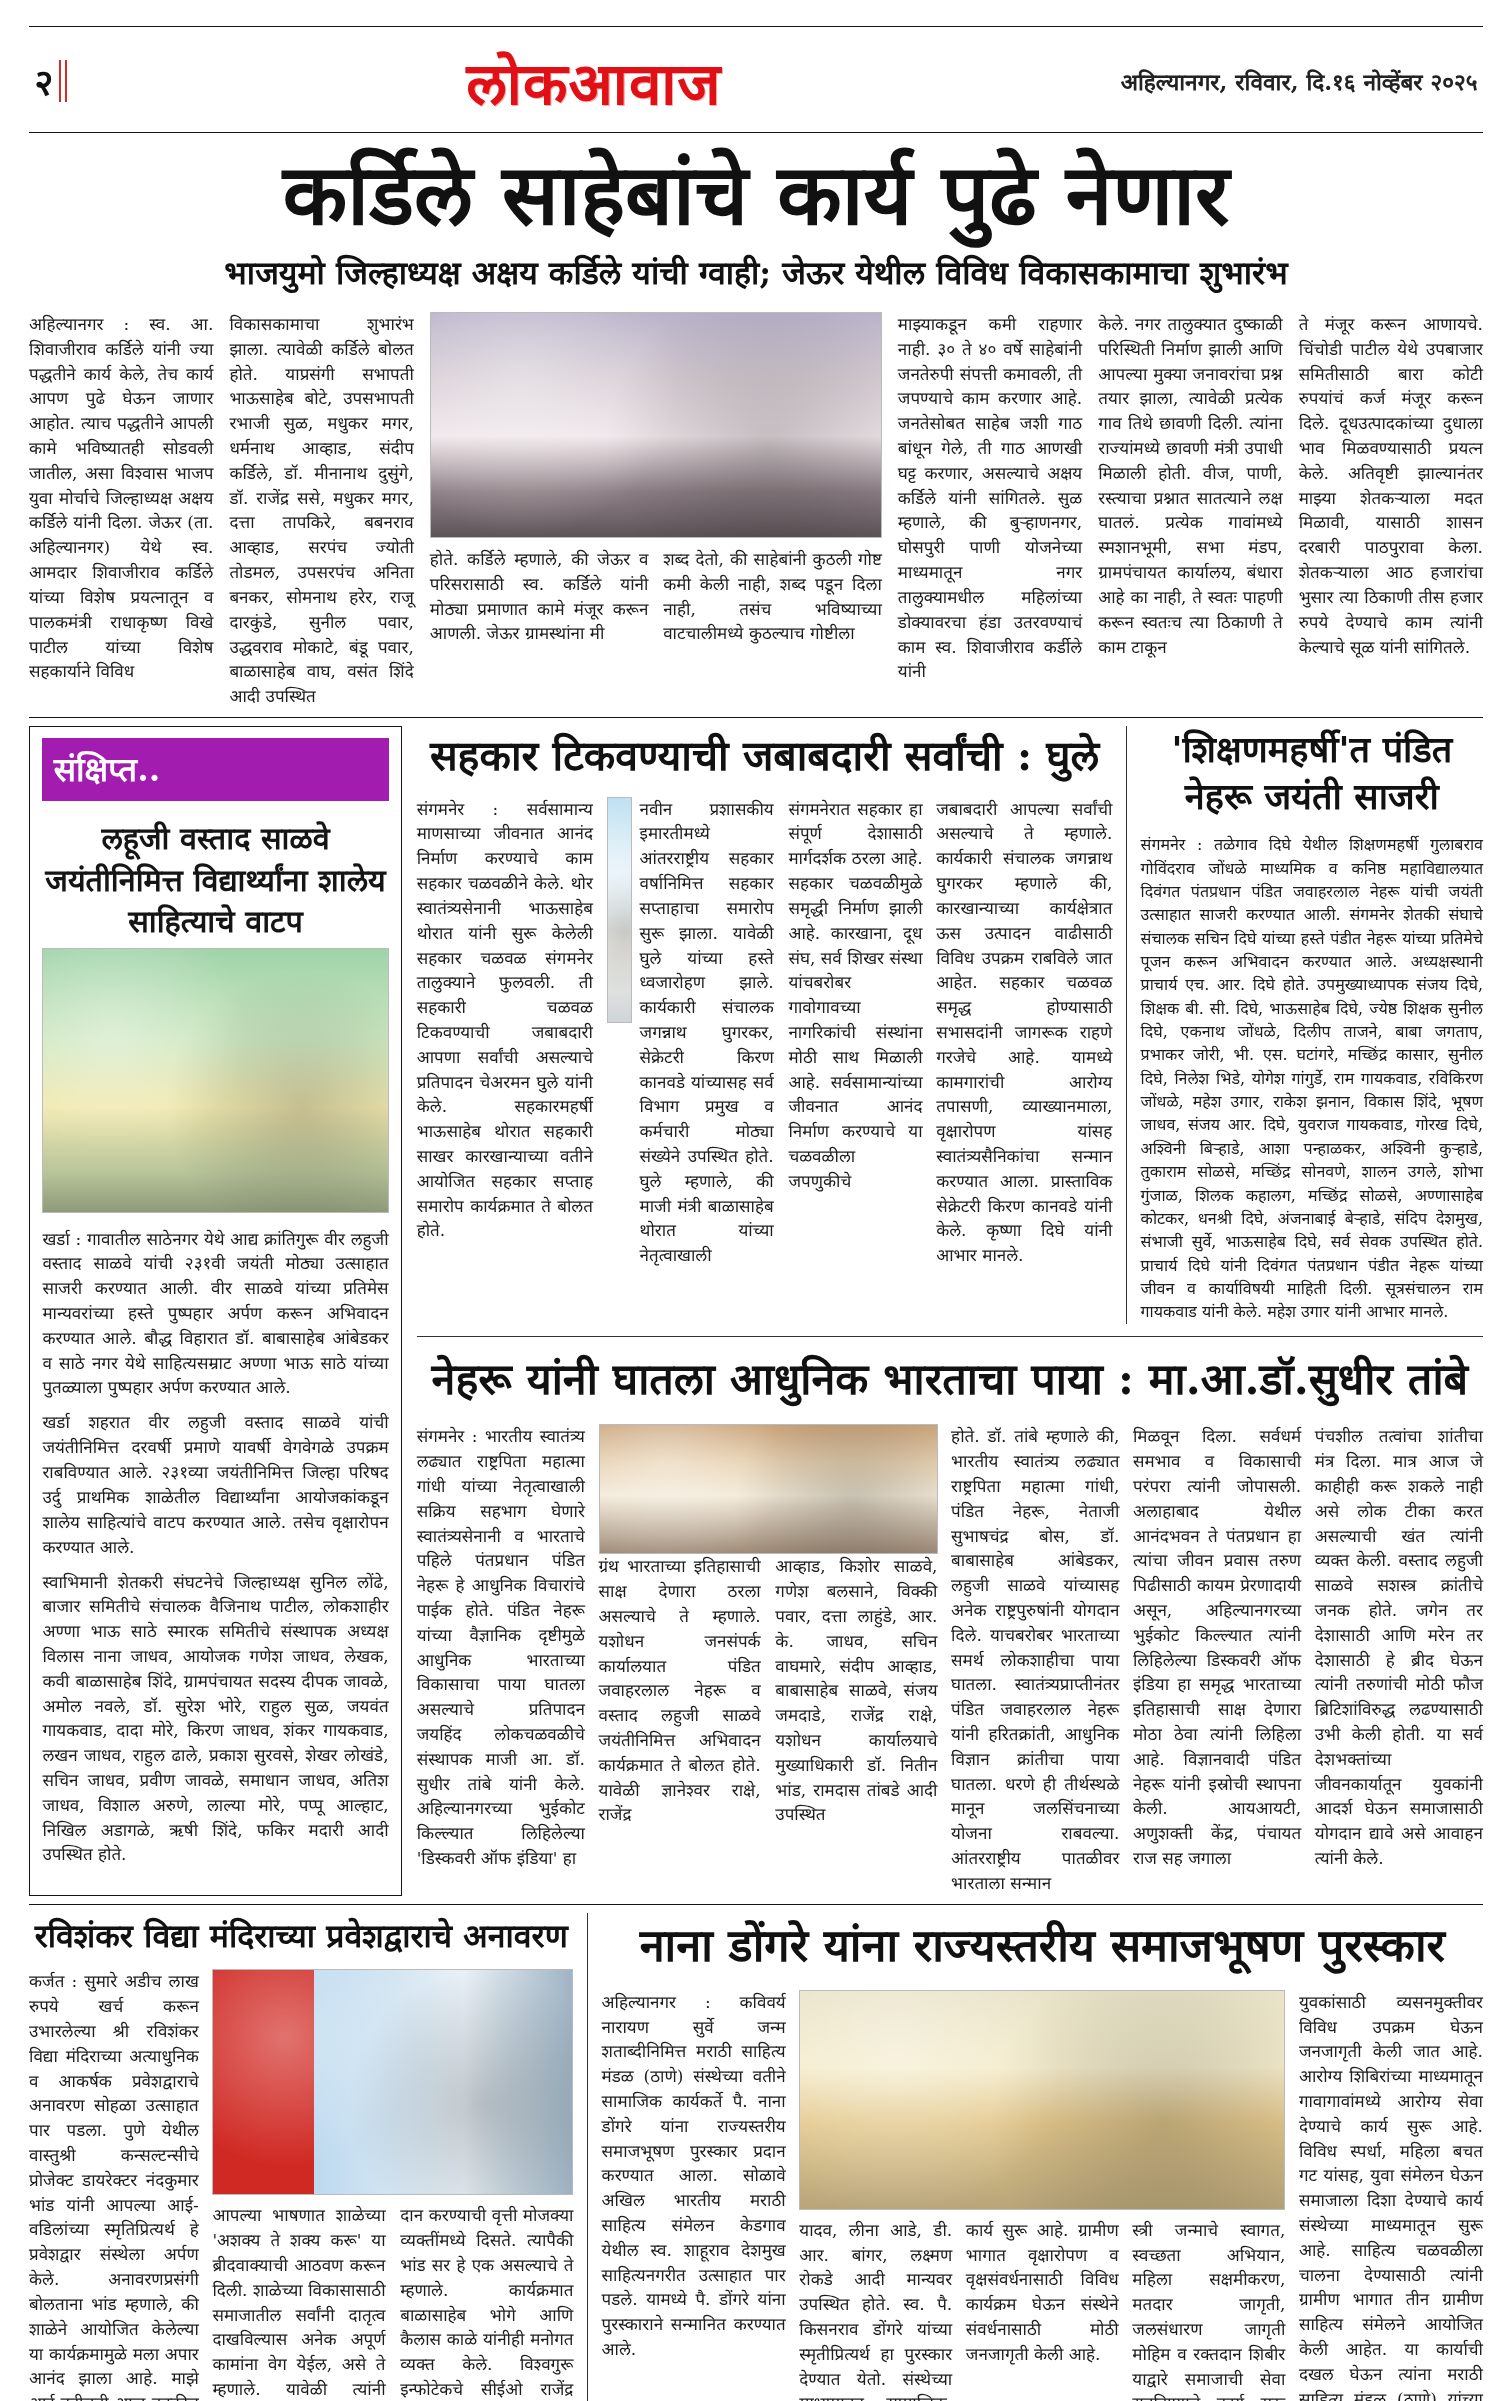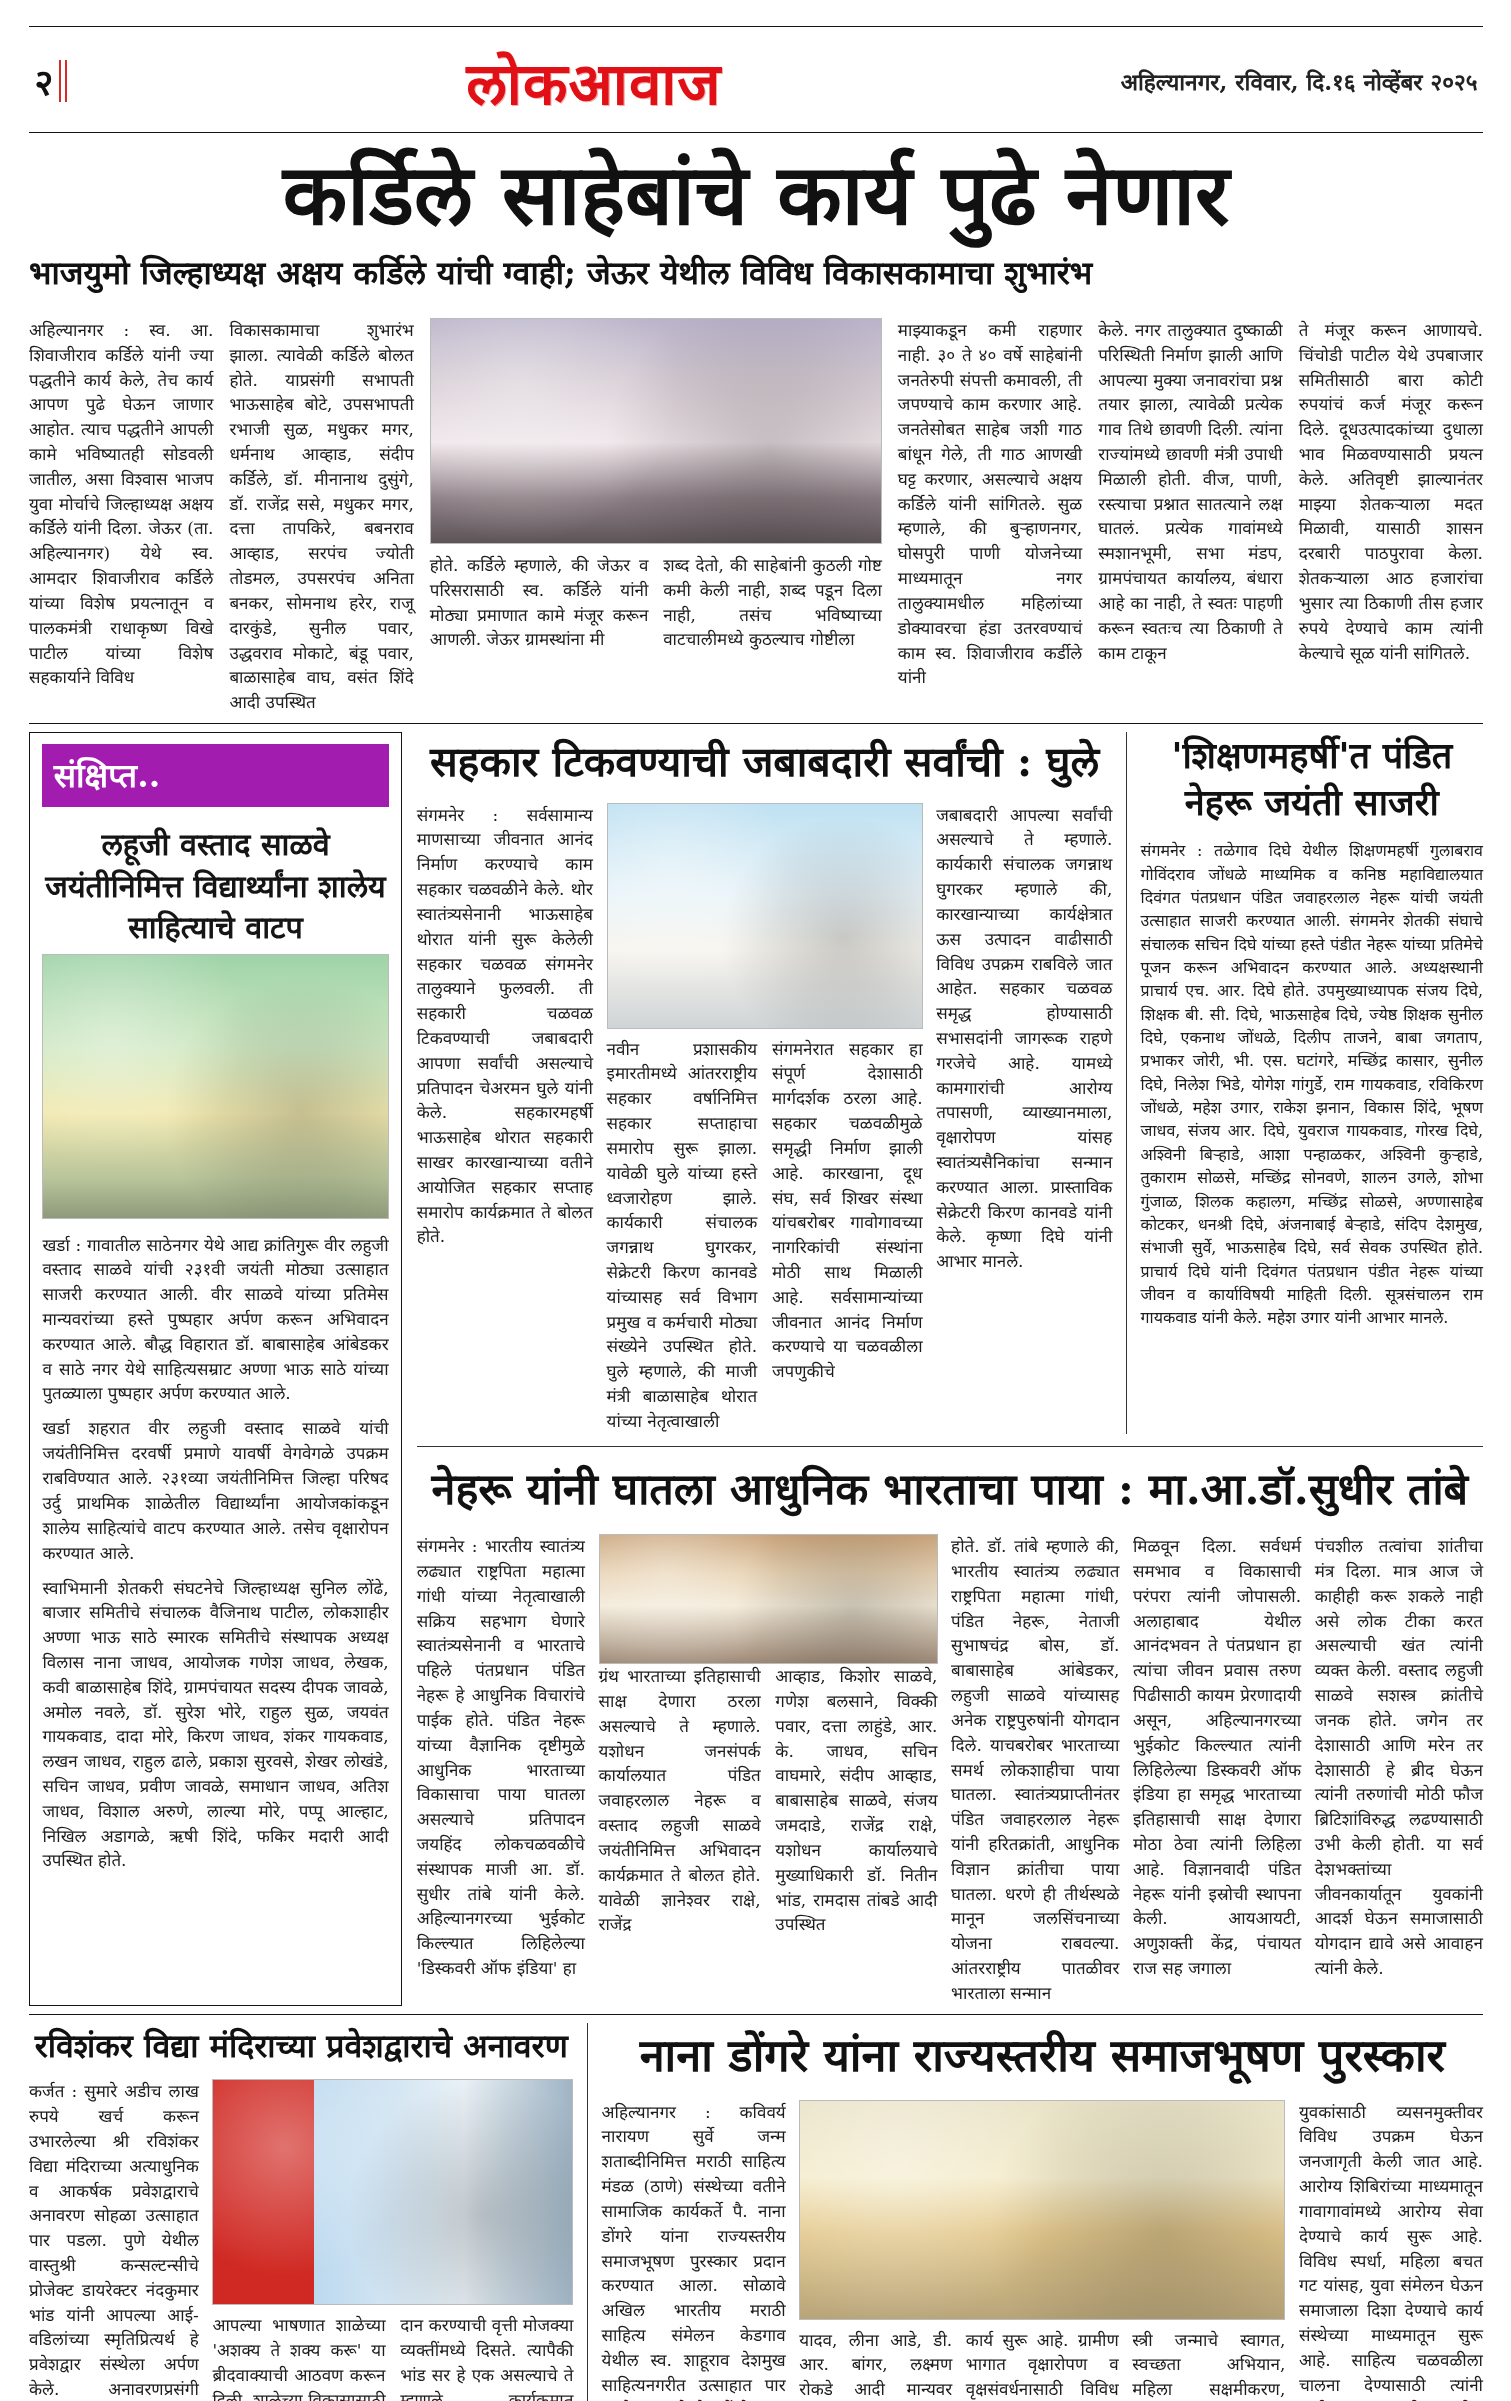--- a/index.html
+++ b/index.html
@@ -33,43 +33,43 @@
                 radial-gradient(circle at 75% 60%, rgba(0,0,0,.18), transparent 45%); }
   .ph-lead{ background:linear-gradient(180deg,#b9b2c9 0%,#d9cfd6 30%,#efe6ea 55%,#8d7f85 80%,#5d5458 100%); }
   .ph-sank{ background:linear-gradient(180deg,#9fd3a8 0%,#cfe8c2 35%,#f2e9b0 60%,#b8c49a 85%,#8e9a7a 100%); }
   .ph-saha{ background:linear-gradient(180deg,#bfe1f2 0%,#e8f3f8 40%,#f7f5ef 65%,#cfd4d6 100%); }
   .ph-tambe{ background:linear-gradient(180deg,#caa57c 0%,#e8d3b4 30%,#f3ead8 55%,#9f8a77 100%); }
   .ph-ravi{ background:linear-gradient(90deg,#d02822 0%,#d02822 28%,#bcd9ef 28%,#e9f1f6 70%,#9fb4c4 100%); }
   .ph-dong{ background:linear-gradient(180deg,#e9e3c8 0%,#f4eccc 35%,#e4c98e 60%,#b7a478 100%); }
   
   .lead-headline{ text-align:center; font-weight:900; font-size:84px; line-height:1.15;
     color:#111; font-family:"DejaVu Serif", serif; margin:13.6px 0 6.8px 0;}
-  .lead-sub{ text-align:left; font-weight:800; font-size:32px; color:#111;
-    font-family:"DejaVu Serif", serif; margin-bottom:25px;}
+  .lead-sub{ text-align:center; font-weight:800; font-size:32px; color:#111;
+    font-family:"DejaVu Serif", serif; margin-bottom:19px;}
   .lead-body{ display:flex; gap:16px; }
   .lead-photo-block{ flex:0 0 452px; display:flex; flex-direction:column; gap:9px; }
   .lead-photo-block .photo{ height:226px; }
   .underphoto{ display:flex; gap:14.7px; }
   
   .middle-band{ display:flex; gap:14.7px; margin-top:5.6px; }
   .sank-box{ flex:0 0 373px; border:1.7px solid #151515; padding:11.3px 12.4px; }
   .sank-banner{ background:#a21caf; color:#fff; font-size:33px; font-weight:800;
     padding:8px 11.3px 10.2px 11.3px; font-family:"DejaVu Serif", serif; }
   .sank-headline{ text-align:center; font-size:30.5px; font-weight:800; line-height:1.35;
     margin:17px 0 6px 0; font-family:"DejaVu Serif", serif;}
   .sank-box .photo{ height:265px; margin-bottom:13.6px; }
   .mid-right{ flex:1 1 auto; display:flex; flex-direction:column; }
   .mid-top{ display:flex; }
   .sahakar{ flex:1 1 auto; padding-right:13.6px; border-right:1.1px solid #333; }
   .shikshan{ flex:0 0 356px; padding-left:13.6px; }
   .art-headline{ text-align:center; font-weight:900; color:#111; font-family:"DejaVu Serif", serif; }
   .sahakar .art-headline{ font-size:41px; margin-bottom:14.7px; }
   .shikshan .art-headline{ font-size:36px; line-height:1.3; margin-bottom:13.6px; }
   .sahakar-body{ display:flex; gap:13.6px; }
-  .sahakar-mid{ flex:0 0 316px; display:flex; flex-direction:column; gap:8px; }
+  .sahakar-mid{ flex:0 0 316px; display:flex; flex-direction:row; gap:8px; }
   .sahakar-mid .photo{ height:226px; }
   .tambe{ border-top:1.1px solid #333; margin-top:12.4px; padding-top:5.6px; }
   .tambe .art-headline{ font-size:43px; margin:5.6px 0 17px 0; }
   .tambe-body{ display:flex; gap:13.6px; }
   .tambe-mid{ flex:0 0 339px; display:flex; flex-direction:column; gap:0; }
   .tambe-mid .photo{ height:130px; }
   
   .third-band{ display:flex; margin-top:6.8px; }
   .ravishankar{ flex:0 0 559px; padding-right:13.6px; border-right:1.1px solid #333; }
   .ravishankar .art-headline{ font-size:32px; margin-bottom:13.6px; }

